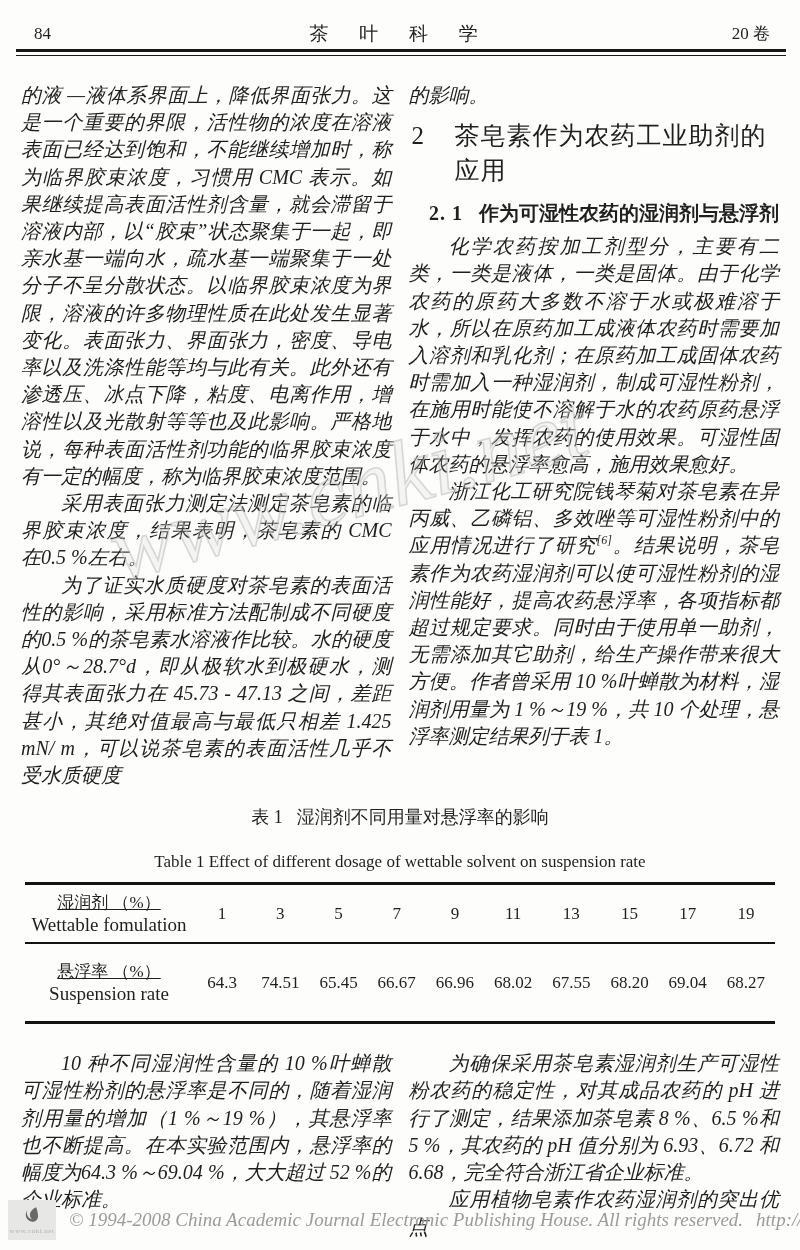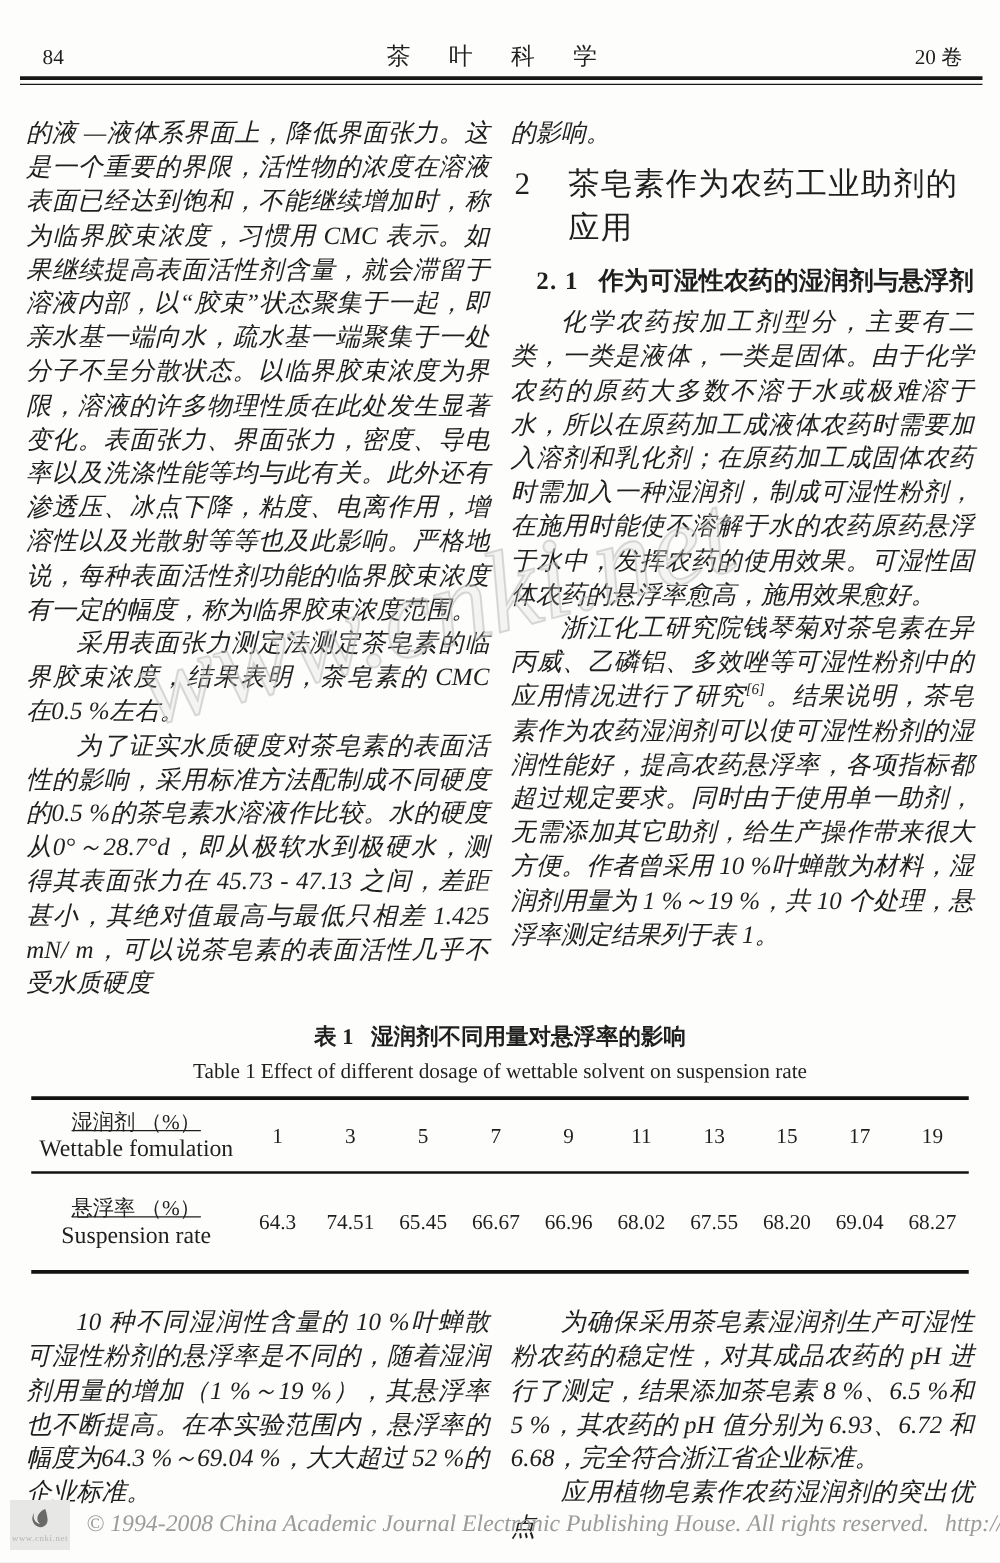--- a/index.html
+++ b/index.html
@@ -8,21 +8,21 @@
     width:800px;height:1250px;
     margin:0 auto;
     background:#fdfdfc;
     color:#1f1f1f;
     font-family:"Liberation Serif","DejaVu Serif",serif;
     overflow:hidden;
   }
   
   .running-head{
     position:relative;
-    padding:36px 30px 5px 34px;
+    padding:24px 30px 5px 34px;
     font-size:17px;line-height:20px;
     display:flex;justify-content:space-between;align-items:flex-end;
   }
   .journal{
     position:absolute;left:50%;transform:translateX(-50%);
     font-size:19px;letter-spacing:13px;white-space:nowrap;
   }
   .head-rule{
     margin:0 14px 0 16px;
     height:3px;
@@ -46,22 +46,22 @@
   }
   .h2num{position:absolute;left:3px;top:0;letter-spacing:0;}
   .h3{
     font-weight:bold;font-size:20px;line-height:30px;
     margin:2px 0 5px;text-align:right;
   }
   .h3num{margin-right:16px;letter-spacing:1px;}
   
   .tableblock{margin:16px 25px 0;}
   .ttitle-cn{
-    text-align:center;font-size:18px;font-weight:bold;
-    line-height:24px;margin-bottom:5px;
+    text-align:center;font-size:18px;font-weight:normal;
+    line-height:24px;margin-bottom:22px;
   }
   .ttitle-cn .tl{margin-right:14px;}
   .ttitle-en{
     text-align:center;font-size:17px;line-height:22px;margin-bottom:9px;
   }
   .ttitle-en .tl{margin-right:4px;}
   .trule{height:0;border-top:3px solid #131313;}
   .trule.mid{border-top:2.5px solid #131313;}
   .trow{display:flex;align-items:center;}
   .trow.r1{height:57px;}

